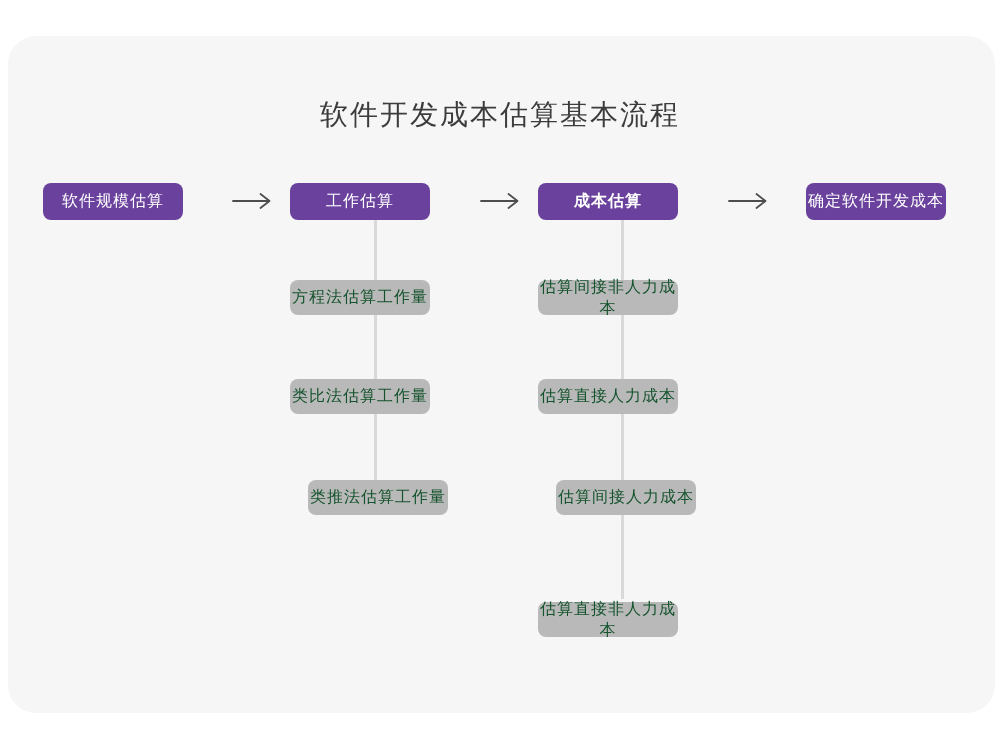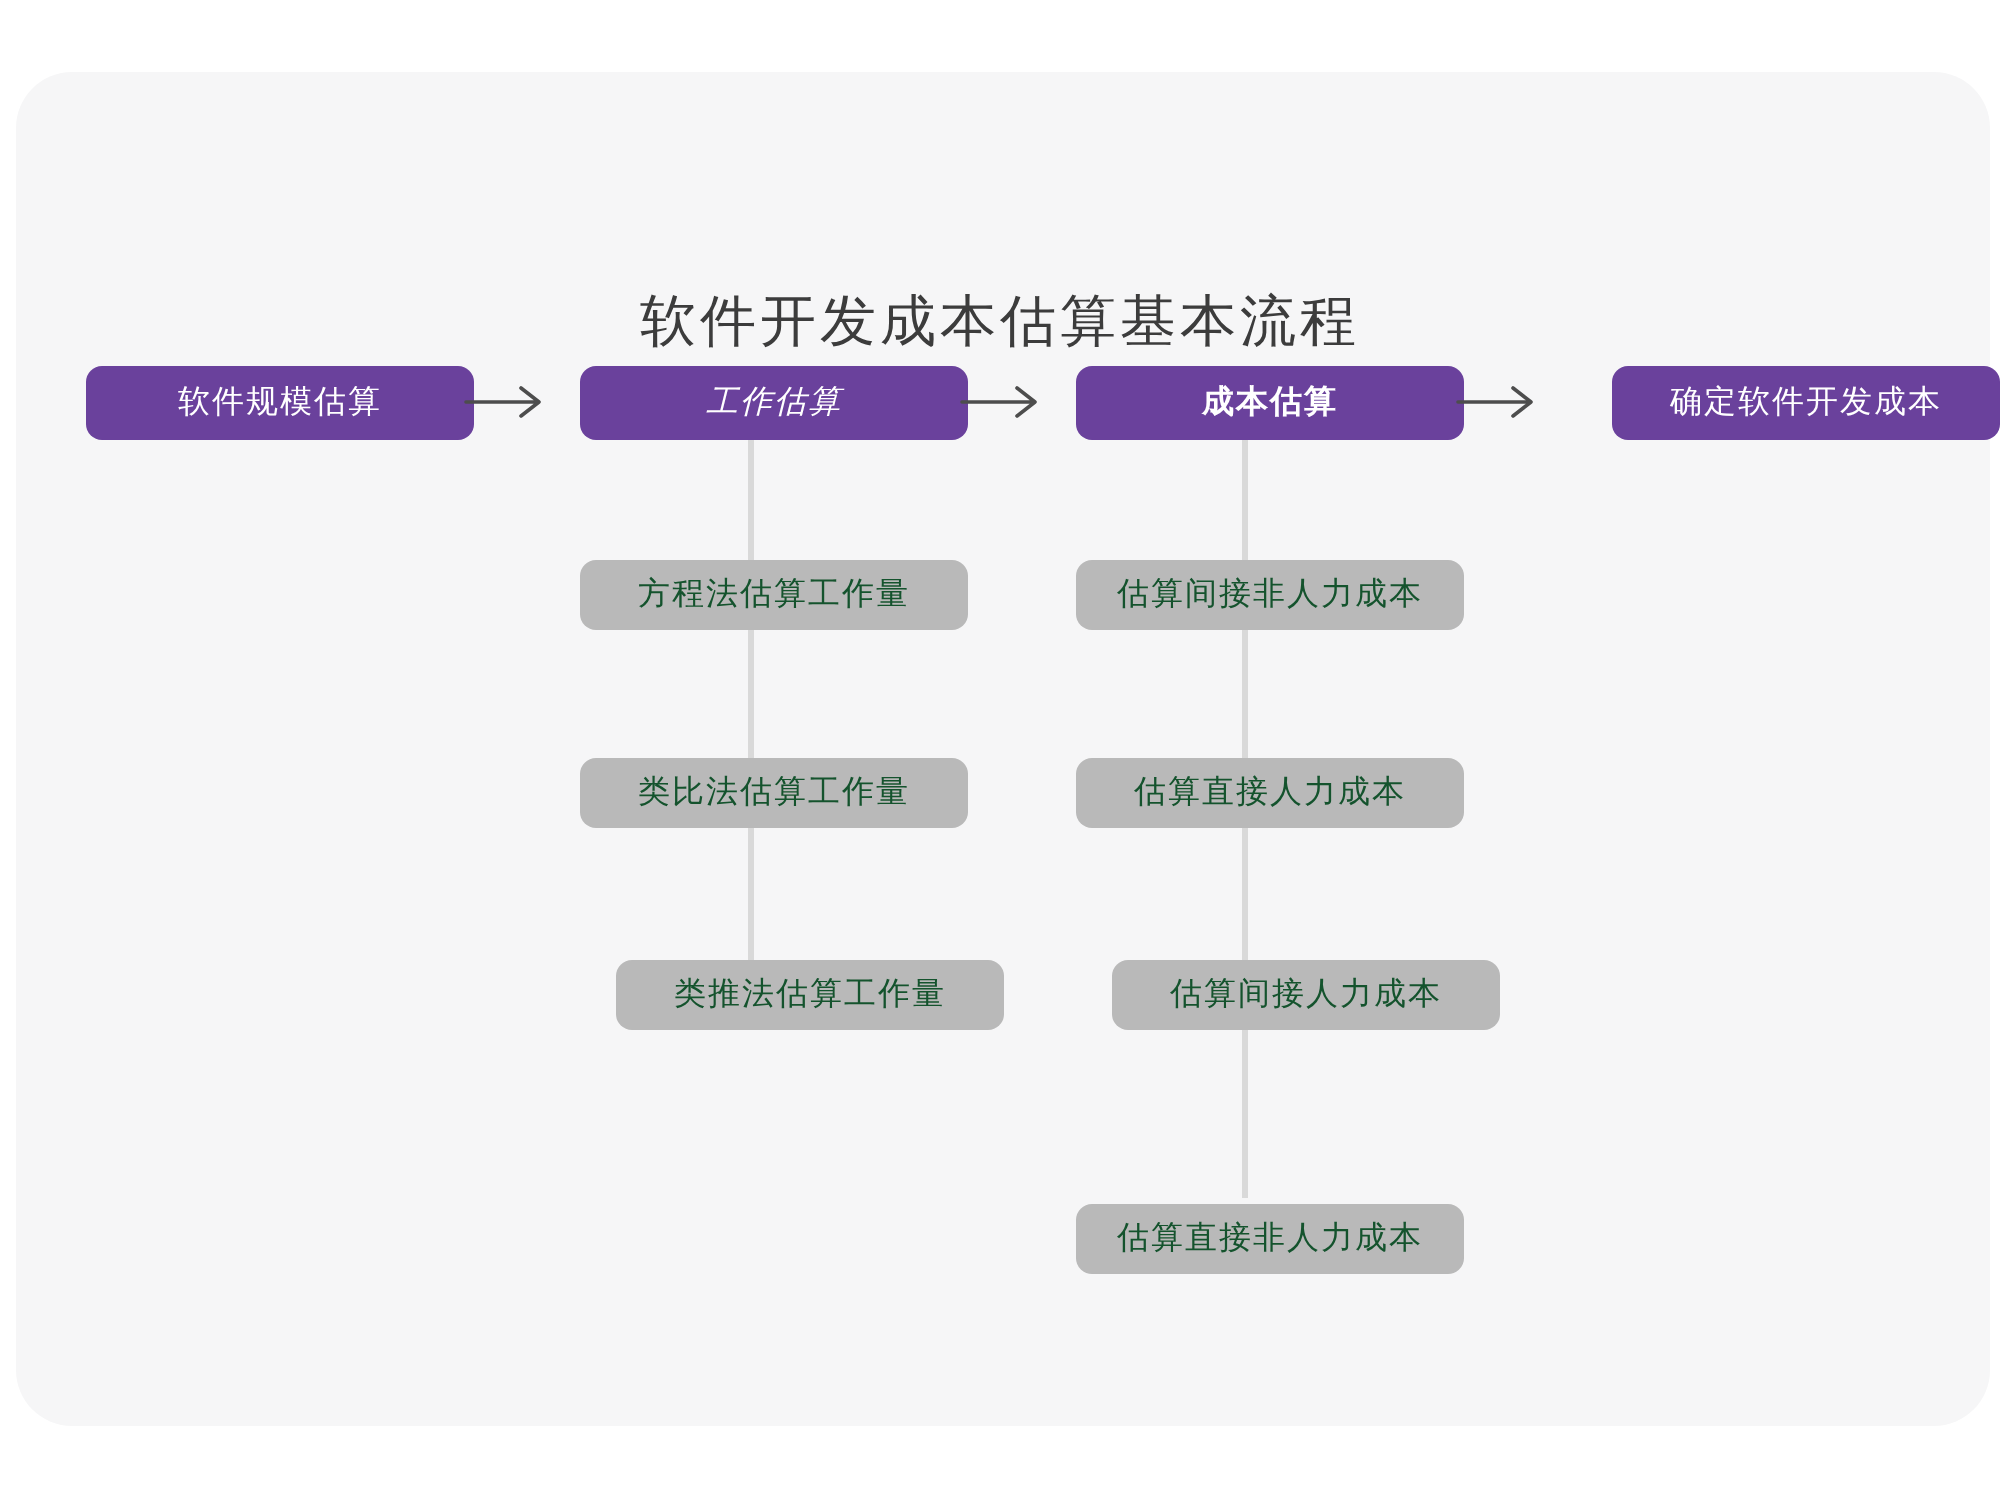--- a/index.html
+++ b/index.html
@@ -19,46 +19,45 @@
   }
   .title {
     position: absolute;
     top: 96px; left: 0;
     width: 100%;
     text-align: center;
     font-size: 28px;
     letter-spacing: 2px;
     color: #3c3c3c;
     font-weight: 400;
-    margin-top: 46px;
   }
   .node {
     position: absolute;
-    width: 194px; height: 37px;
+    width: 140px; height: 37px;
     border-radius: 8px;
     display: flex;
     align-items: center;
     justify-content: center;
     font-size: 16px;
     letter-spacing: 1px;
     z-index: 2;
     text-align: center;
   }
   .node.purple {
     background: #6a419c;
     color: #ffffff;
     top: 183px;
   }
   .node.gray {
     background: #b9b9b9;
     color: #14532d;
     height: 35px;
   }
   .step-1 { left: 43px; }
-  .step-2 { left: 290px; font-style: italic; }
+  .step-2 { left: 290px; }
   .step-3 { left: 538px; font-weight: bold; }
   .step-4 { left: 786px; margin-left: 20px; }
   .col-left  { left: 290px; }
   .col-right { left: 538px; }
   .row-1 { top: 280px; }
   .row-2 { top: 379px; }
   .row-3 { top: 480px; margin-left: 18px; }
   .row-4 { top: 581px; margin-top: 21px; }
   .arrow {
     position: absolute;

